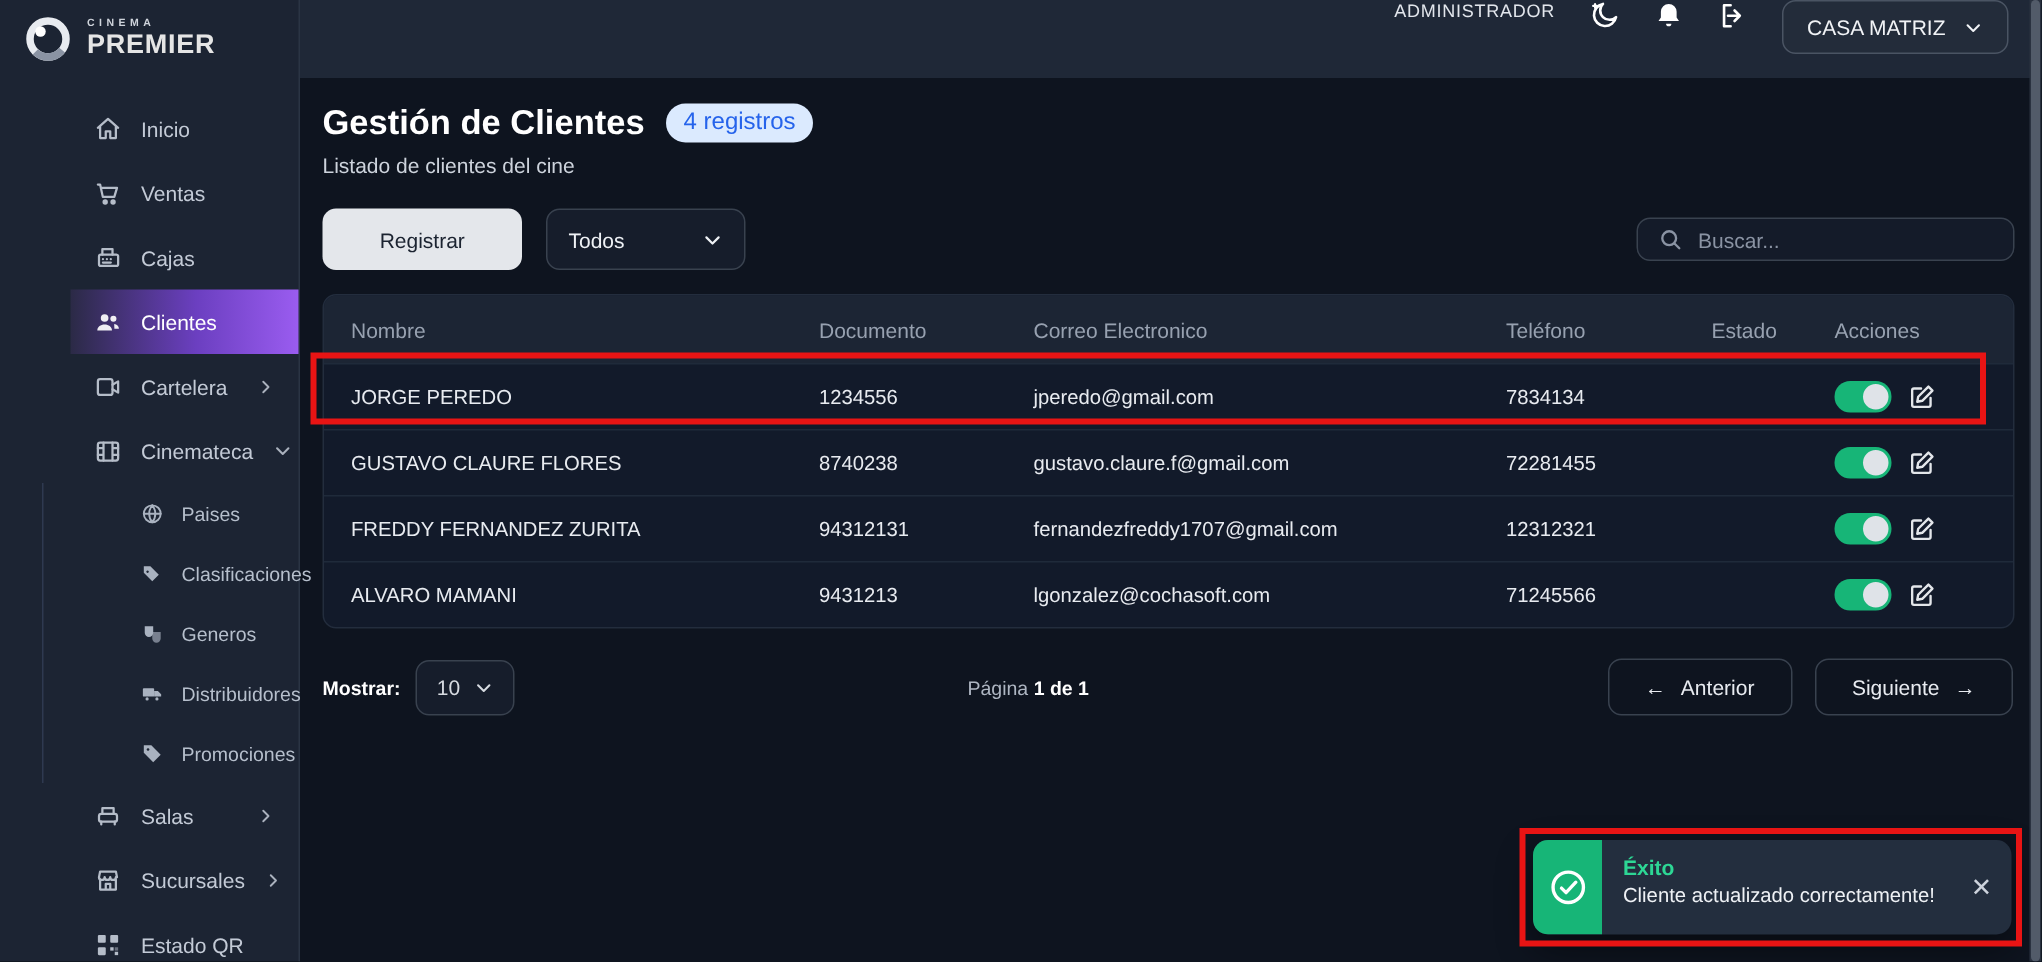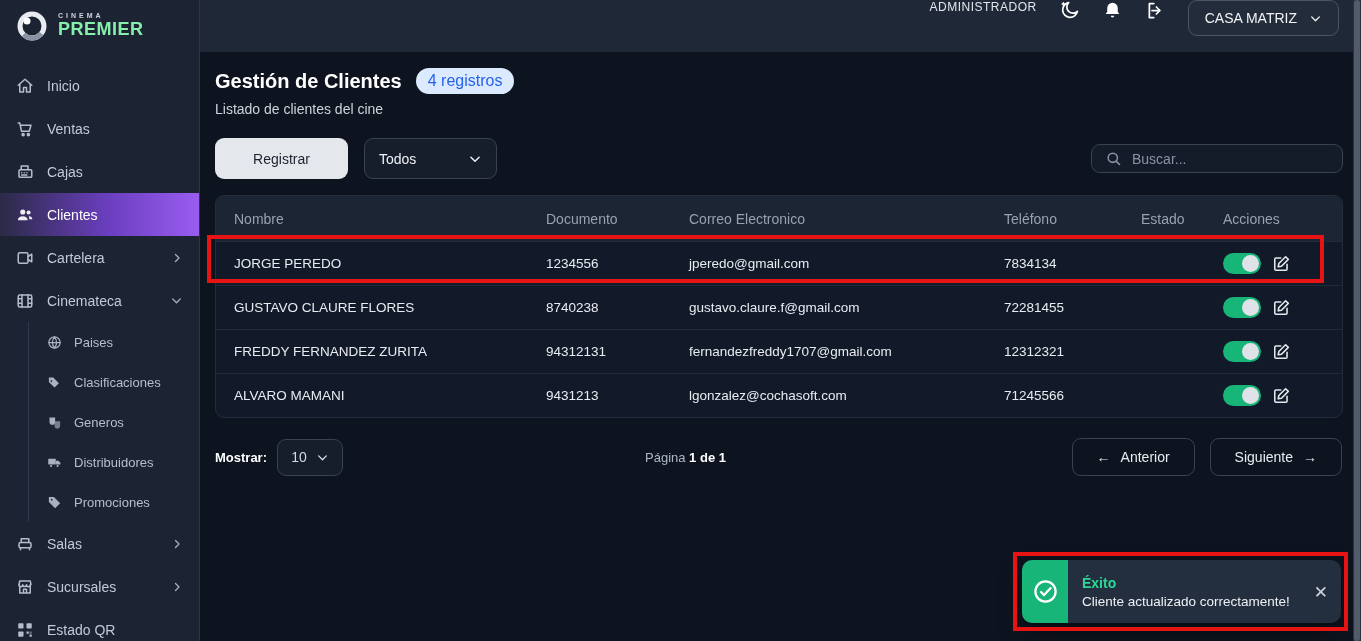--- a/index.html
+++ b/index.html
@@ -10,40 +10,40 @@
   }
   *{margin:0;padding:0;box-sizing:border-box;}
   html,body{width:1361px;height:641px;overflow:hidden;}
   body{background:var(--bg);font-family:"Liberation Sans",sans-serif;color:var(--text);position:relative;}
   svg{display:block;}
 
   
   .sidebar{position:absolute;left:0;top:0;bottom:0;width:200px;background:var(--sidebar);border-right:1px solid var(--border);z-index:5;}
   .logo{display:flex;align-items:center;gap:8px;padding:10px 14px;height:52px;}
   .logo-text .cinema{font-size:7px;letter-spacing:3px;color:#cfd4dc;font-weight:bold;}
-  .logo-text .premier{font-size:18px;font-weight:bold;color:#86efac;letter-spacing:.5px;}
+  .logo-text .premier{font-size:18px;font-weight:bold;color:#e5e5e5;letter-spacing:.5px;}
   .nav{margin-top:12px;}
-  .nav-item{height:43px;display:flex;align-items:center;gap:13px;padding:0 16px;color:#c3cad6;font-size:14px;cursor:pointer;}
+  .nav-item{height:43px;display:flex;align-items:center;gap:13px;padding:0 16px;color:#c3cad6;font-size:14px;cursor:pointer;margin-left:47px;}
   .nav-item .icn{width:18px;height:18px;flex:0 0 18px;opacity:.92;}
   .nav-item .chev{margin-left:auto;opacity:.85;}
   .nav-item.active{background:linear-gradient(90deg,var(--purple1) 0%,#6b3fc0 55%,var(--purple2) 100%);color:#fff;}
   .submenu{margin-left:28px;border-left:1px solid #2e3950;}
   .submenu .nav-item{height:40px;font-size:13px;padding-left:18px;gap:12px;color:#b6bfcc;}
   .submenu .icn{width:15px;height:15px;flex:0 0 15px;}
 
   
   .topbar{position:absolute;left:200px;right:0;top:0;height:52px;background:var(--topbar);display:flex;align-items:flex-start;justify-content:flex-end;gap:22px;padding-right:22px;z-index:4;}
   .role{font-size:12px;letter-spacing:.5px;color:#e2e6ec;}
   .tb-icon{width:21px;height:21px;color:#fff;cursor:pointer;}
   .branch{display:flex;align-items:center;gap:12px;border:1px solid #4a5463;border-radius:9px;padding:9px 16px;font-size:14px;color:#f1f3f6;cursor:pointer;background:rgba(255,255,255,0.02);}
 
   
   .main{position:absolute;left:200px;top:52px;right:0;bottom:0;padding:16px 18px 0 15px;}
   .title-row{display:flex;align-items:center;gap:14px;}
-  .page-title{font-size:20px;font-weight:bold;color:#fff;}
+  .page-title{font-size:23px;font-weight:bold;color:#fff;}
   .badge{background:var(--badge-bg);color:var(--badge-text);border-radius:999px;padding:4px 12px;font-size:16px;}
   .subtitle{margin-top:7px;font-size:14px;color:#cdd3dc;}
 
   .controls{margin-top:21px;display:flex;align-items:center;}
   .btn-register{width:133px;height:41px;background:#e4e7eb;border:none;border-radius:9px;font-size:14px;color:#1b2330;font-family:inherit;cursor:pointer;}
   .select-filter{margin-left:16px;width:133px;height:41px;background:#161d2b;border:1px solid #39424f;border-radius:9px;color:#eef1f5;font-size:14px;display:flex;align-items:center;justify-content:space-between;padding:0 14px;cursor:pointer;}
   .search-box{margin-left:auto;width:252px;height:29px;border:1px solid #39424f;border-radius:9px;background:#141b29;display:flex;align-items:center;gap:10px;padding:0 13px;color:#8a93a3;}
   .search-box input{background:transparent;border:none;outline:none;color:#cdd3dc;font-size:14px;width:100%;font-family:inherit;}
   .search-box input::placeholder{color:#8a93a3;}
 
@@ -62,21 +62,21 @@
   .page-size{margin-left:10px;width:66px;height:37px;border:1px solid #39424f;border-radius:9px;background:#161d2b;color:#d6dae0;font-size:14px;display:flex;align-items:center;justify-content:center;gap:9px;cursor:pointer;text-align:right;}
   .page-info{position:absolute;left:430px;font-size:13px;color:#aeb6c2;}
   .page-info b{color:#fff;}
   .pg-btn{height:38px;border:1px solid #39424f;border-radius:9px;background:transparent;color:#e8ebf0;font-size:14px;font-family:inherit;display:flex;align-items:center;gap:10px;padding:0 24px;cursor:pointer;}
   .pg-prev{margin-left:auto;}
   .pg-next{margin-left:15px;margin-right:1px;}
 
   
   .toast{position:absolute;right:20px;bottom:18px;width:319px;height:63px;background:var(--toast-bg);border-radius:10px;box-shadow:0 10px 24px rgba(0,0,0,.45);display:flex;overflow:hidden;z-index:20;}
   .toast-accent{width:46px;background:var(--accent-green);display:flex;align-items:center;justify-content:center;flex:0 0 46px;}
-  .toast-body{padding:10px 14px;display:flex;flex-direction:column;justify-content:center;gap:3px;}
+  .toast-body{padding:10px 14px;display:flex;flex-direction:column;justify-content:flex-start;gap:3px;}
   .toast-title{font-size:14px;font-weight:bold;color:#2dd795;}
   .toast-msg{font-size:13.5px;color:#eef1f5;white-space:nowrap;}
   .toast-close{position:absolute;right:13px;top:50%;transform:translateY(-50%);color:#cdd3dc;font-size:17px;cursor:pointer;line-height:1;}
 
   
   .annotation{position:absolute;border:4px solid var(--annotation);pointer-events:none;z-index:50;}
   .anno-row{left:207px;top:235px;width:1117px;height:48px;}
   .anno-toast{left:1013px;top:552px;width:335px;height:79px;}
   .scrollbar{position:absolute;right:0;top:0;width:8px;height:641px;background:#2a3240;z-index:60;}
   .scrollbar .thumb{position:absolute;left:1px;top:0;width:6px;height:641px;border-radius:4px;background:#525b69;}

